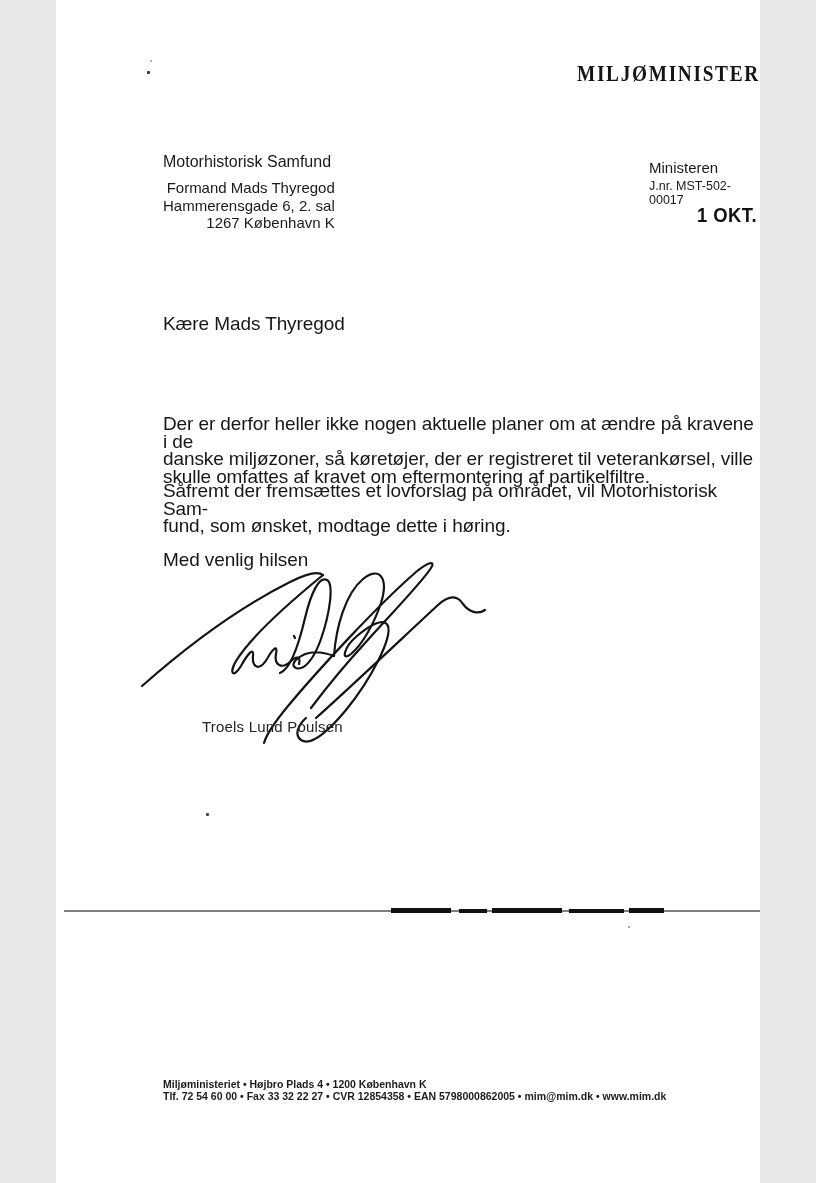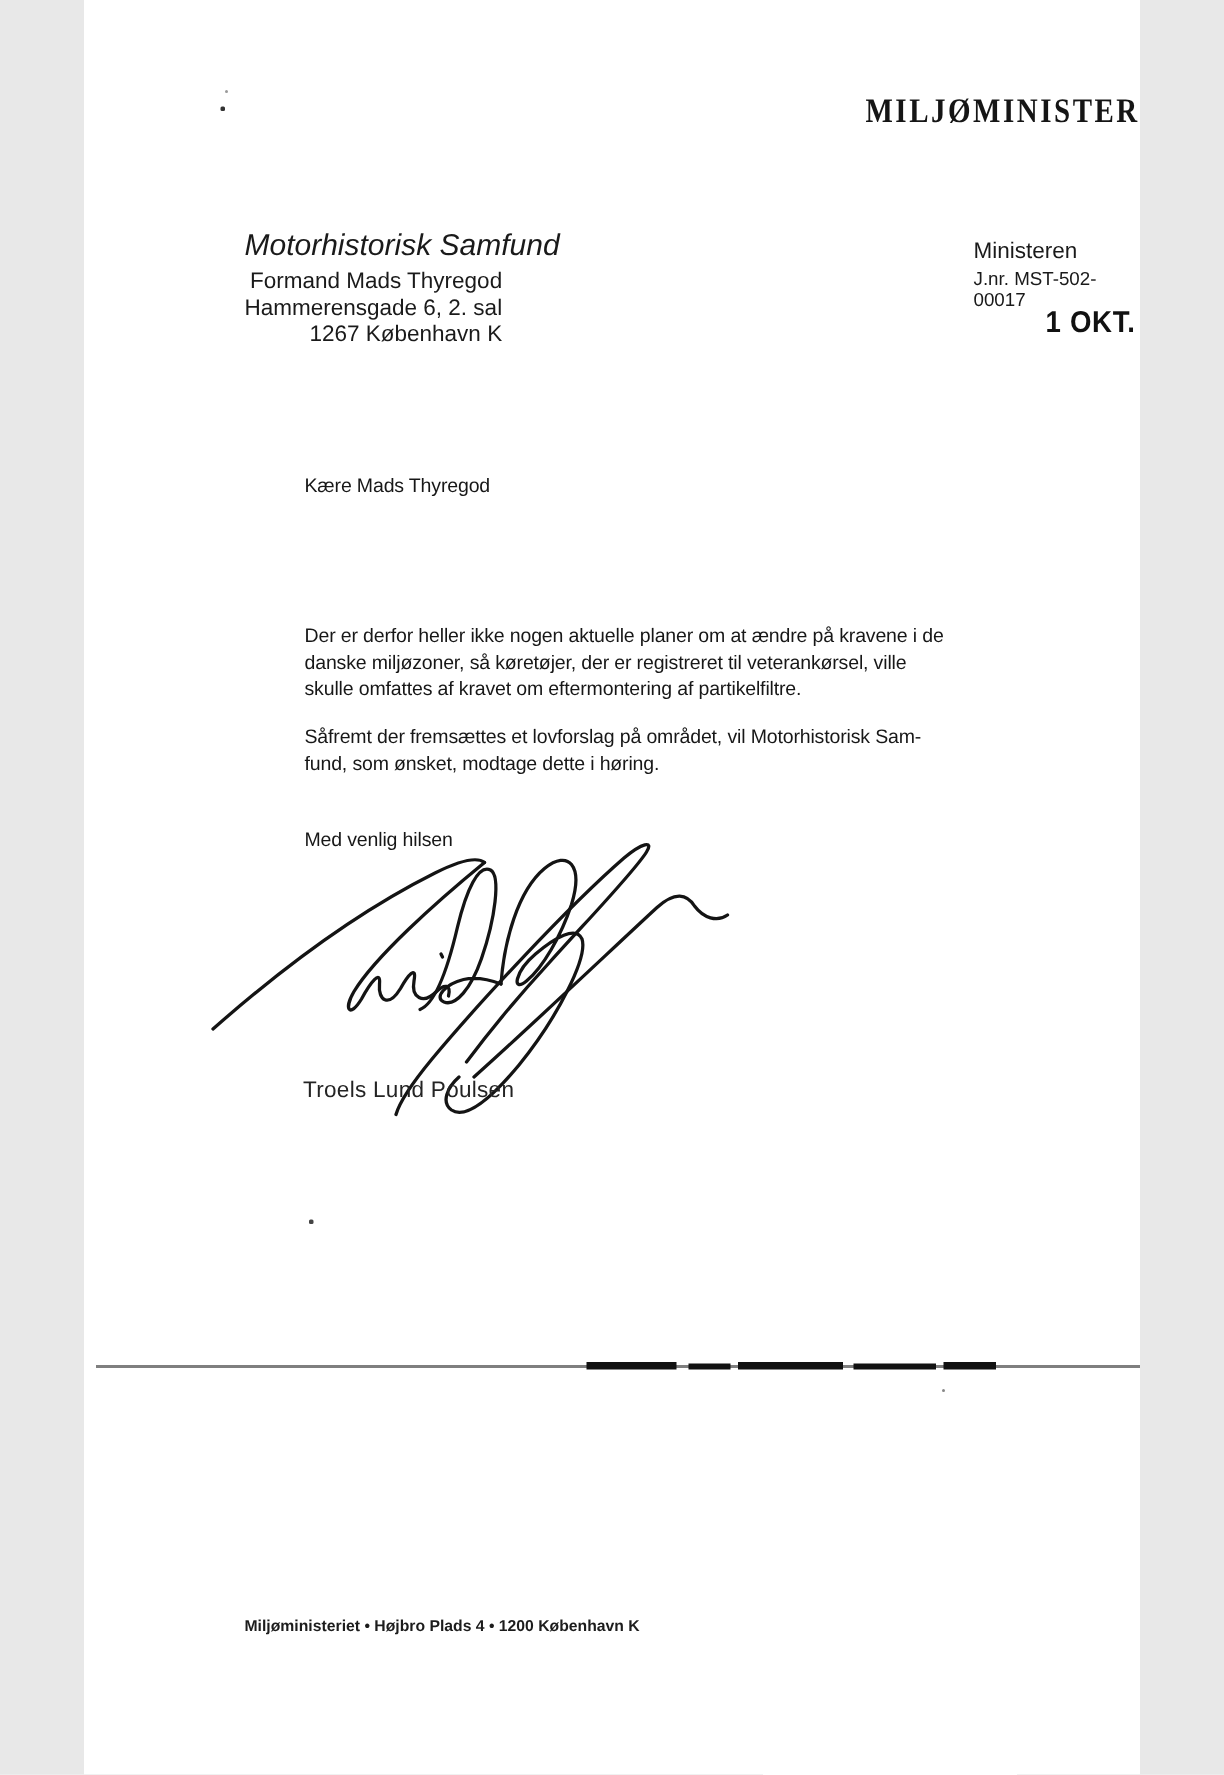--- a/index.html
+++ b/index.html
@@ -16,30 +16,30 @@
   .letterhead-title{
     font-family:"Liberation Serif", serif;
     font-weight:700;
     font-size:23px;
     letter-spacing:2px;
     transform:scaleX(0.84);
     transform-origin:left top;
     color:#151515;
     white-space:nowrap;
   }
-  .addr-org{font-size:20px;font-style:italic;}
+  .addr-org{font-size:16px;}
   .addr-block{font-size:15px;line-height:17.5px;white-space:pre-line;}
   .meta-title{font-size:15px;}
   .meta-jnr{font-size:12.5px;}
   .date-stamp{
     font-size:20px;font-weight:700;letter-spacing:0.5px;
     transform:scaleX(0.92);transform-origin:left top;
     color:#111;white-space:nowrap;
   }
-  .body-text{font-size:13px;line-height:17.5px;letter-spacing:-0.1px;white-space:pre-line;color:#171717;margin-left:40px;}
+  .body-text{font-size:19px;line-height:17.5px;letter-spacing:-0.1px;white-space:pre-line;color:#171717;}
   .signer-name{font-size:15px;color:#242424;letter-spacing:0.2px;}
   .footer-line{font-size:10.5px;font-weight:700;line-height:12.5px;color:#1c1c1c;white-space:nowrap;}
   .artifact-line{background:#7f7f7f;}
   .artifact-seg{position:absolute;background:#111;}
   .speck{position:absolute;border-radius:1px;}
   svg.signature{overflow:visible;}
   svg.signature path{fill:none;stroke:#141414;stroke-width:2.2;stroke-linecap:round;stroke-linejoin:round;}
 </style>
 </head>
 <body>
@@ -89,14 +89,15 @@
   <div class="abs artifact-line" style="left:8px;top:910px;width:800px;height:2px;">
     <div class="artifact-seg" style="left:327px;top:-2px;width:60px;height:5px;"></div>
     <div class="artifact-seg" style="left:395px;top:-1px;width:28px;height:4px;"></div>
     <div class="artifact-seg" style="left:428px;top:-2px;width:70px;height:5px;"></div>
     <div class="artifact-seg" style="left:505px;top:-1px;width:55px;height:4px;"></div>
     <div class="artifact-seg" style="left:565px;top:-2px;width:35px;height:5px;"></div>
   </div>
   <div class="speck" style="left:572px;top:926px;width:2px;height:2px;background:#888;"></div>
 
   <div class="abs footer-line" style="left:107px;top:1078px;">Miljøministeriet • Højbro Plads 4 • 1200 København K</div>
+  <div class="abs footer-line" style="left:107px;top:1090px;">Tlf. 72 54 60 00 • Fax 33 32 22 27 • CVR 12854358 • EAN 5798000862005 • mim@mim.dk • www.mim.dk</div>
 
 </div>
 
 </body></html>

